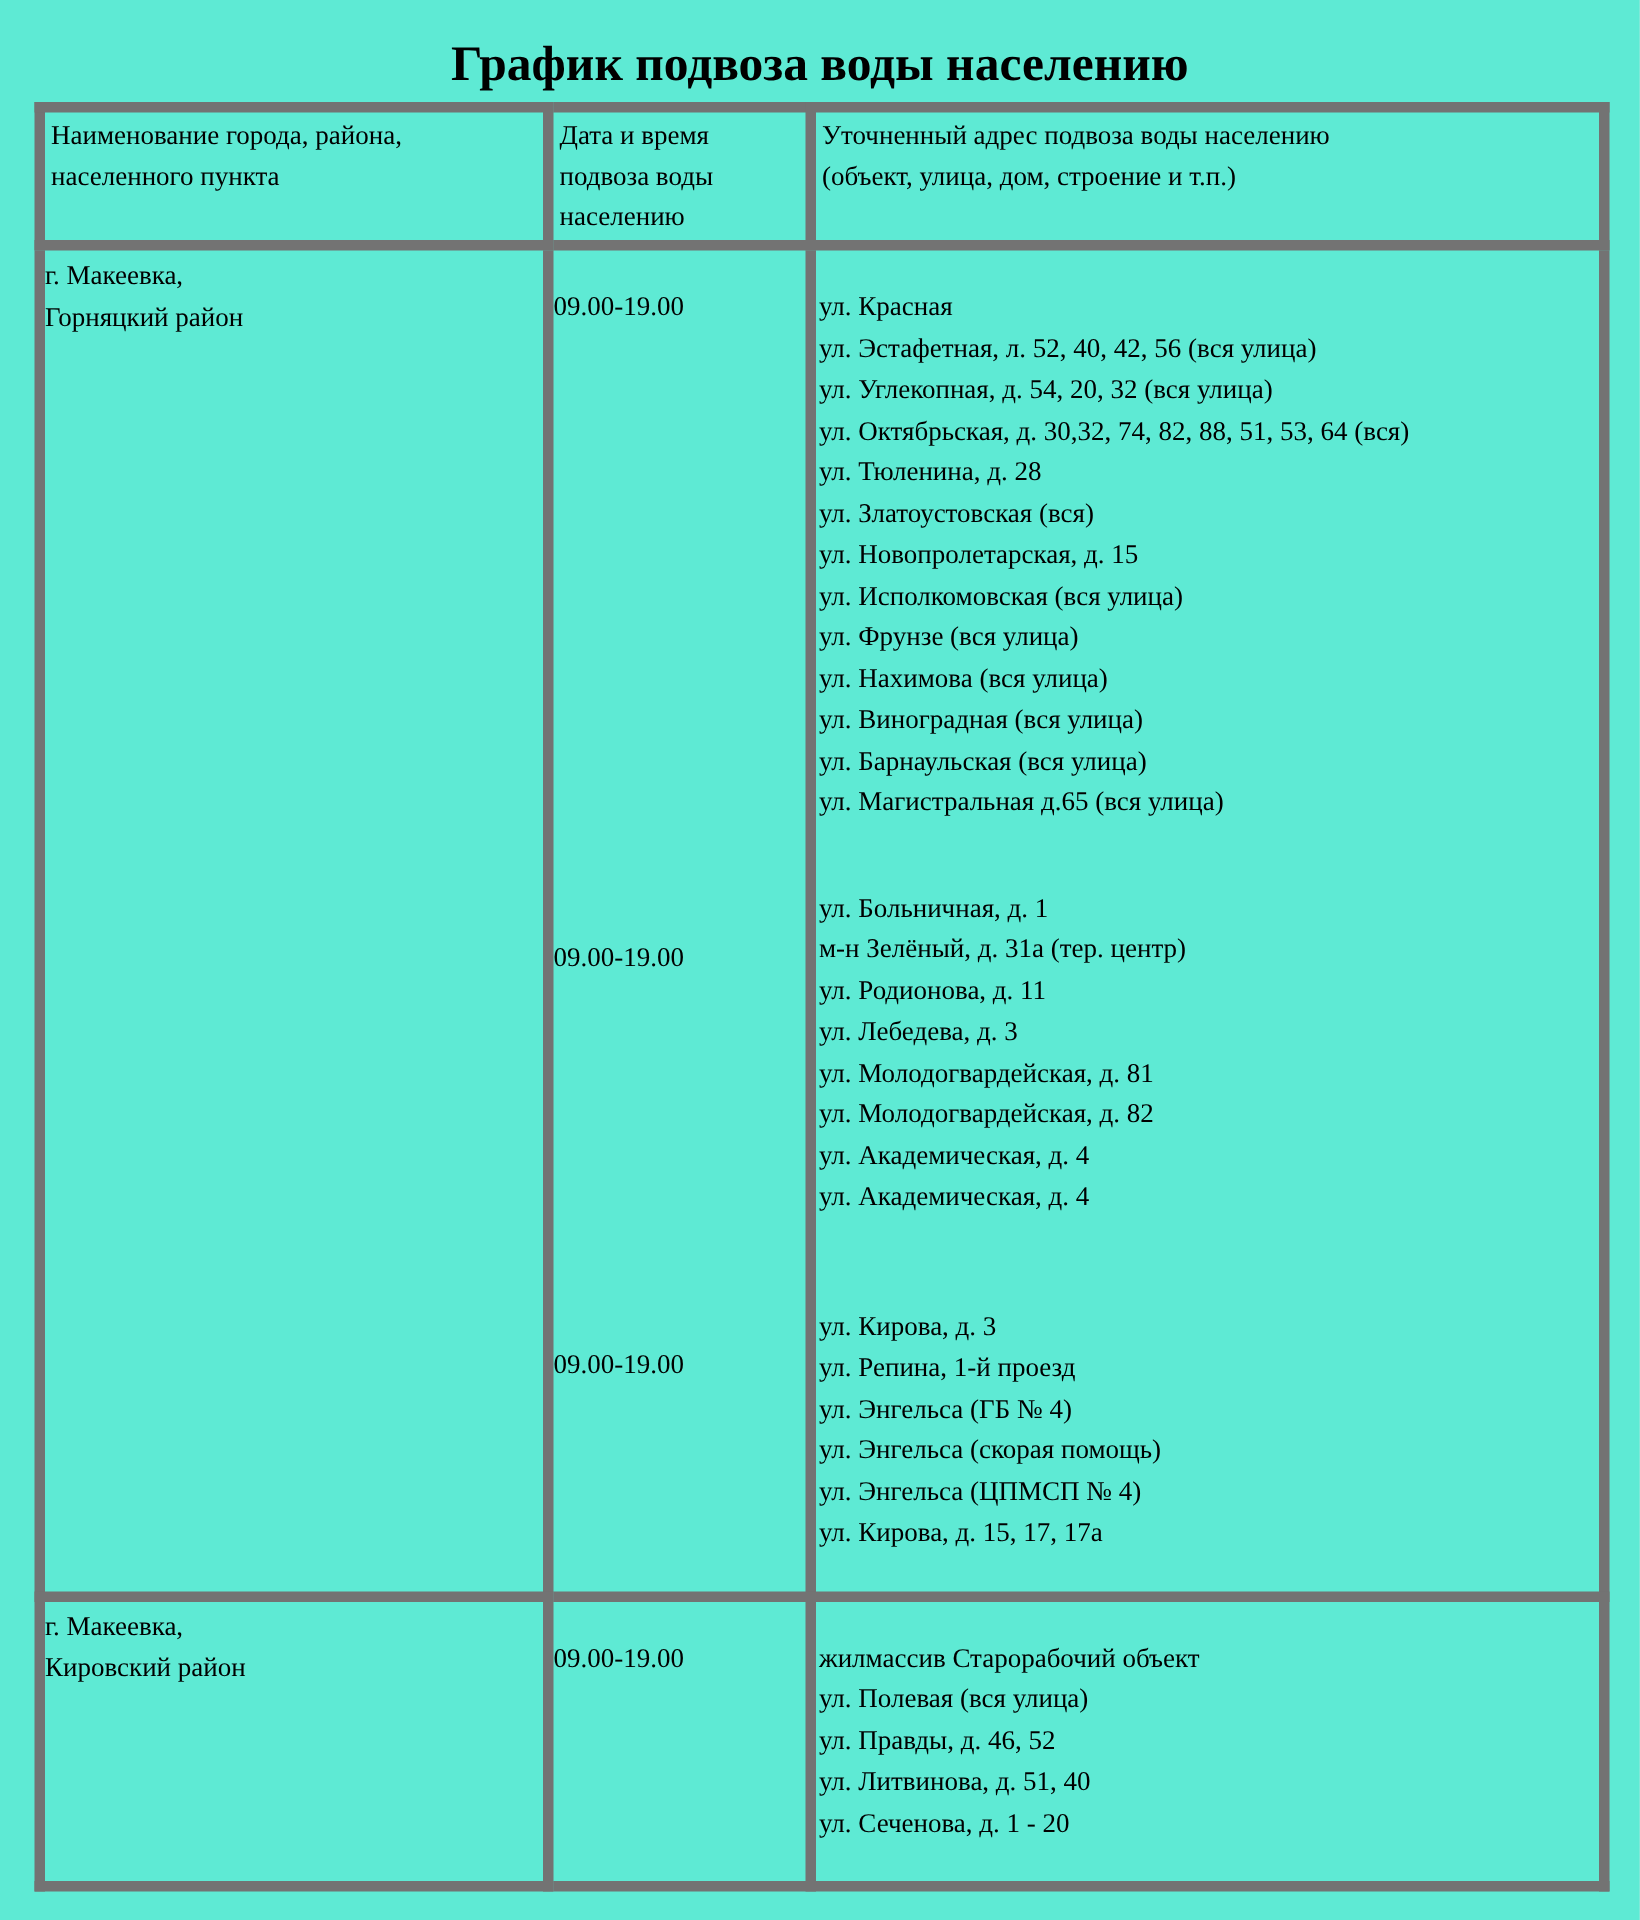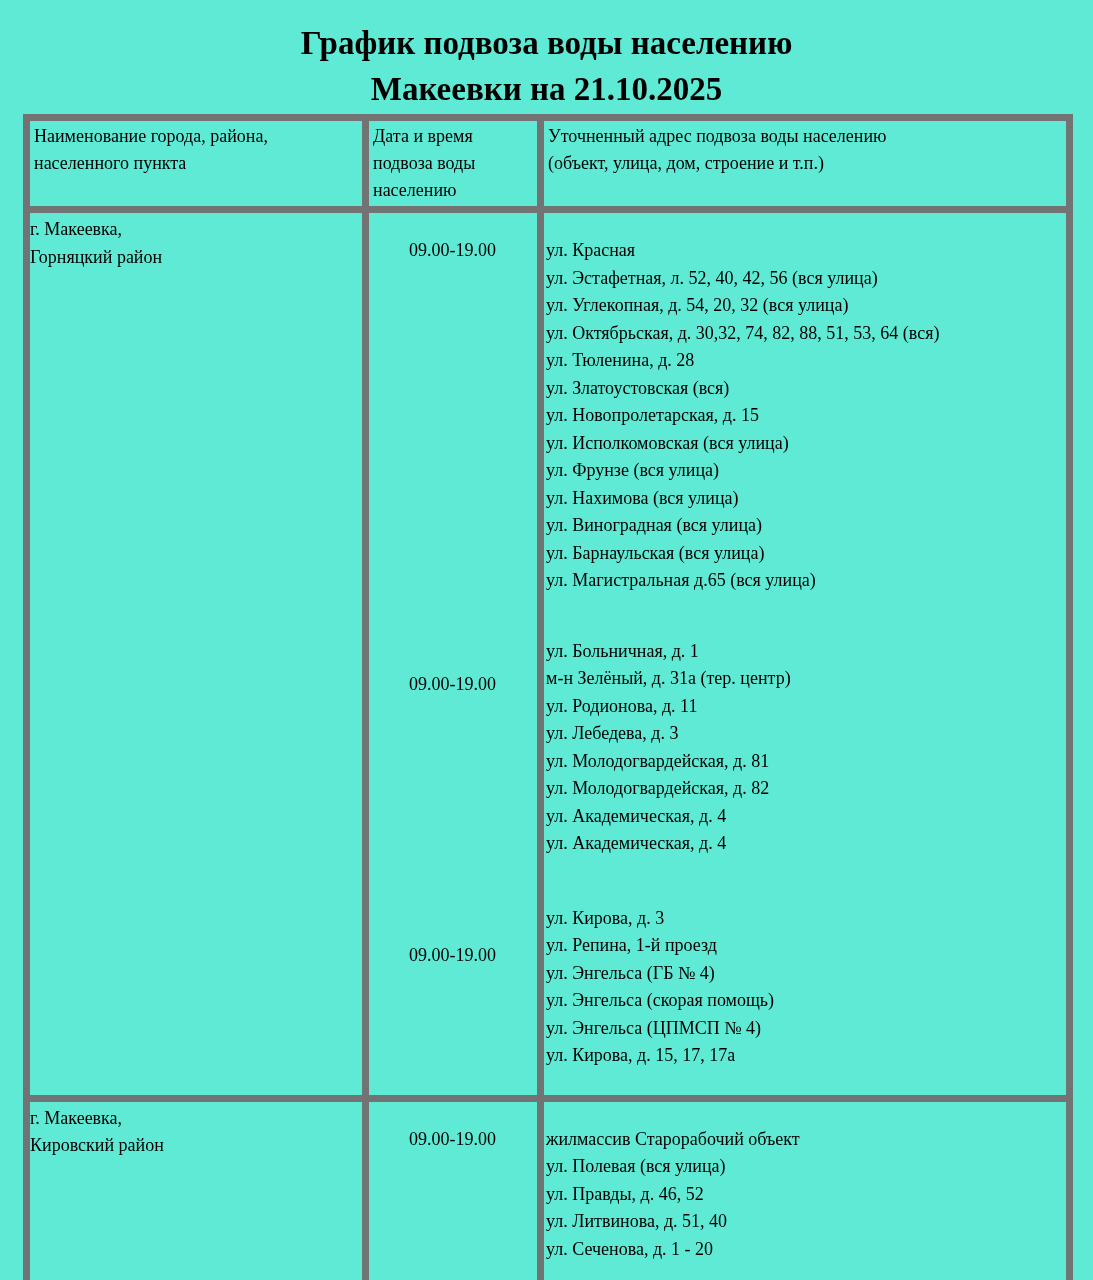--- a/index.html
+++ b/index.html
@@ -39,36 +39,35 @@
   th {
     padding: 2px 4px;
     line-height: 27px;
   }
   td.name-cell {
     padding-top: 3px;
     line-height: 27.5px;
   }
   td.time-cell { padding: 0; }
   td.addr-cell { padding: 3px 2px 4px 2px; }
-  .time-value { line-height: 27.5px; padding-left: 40px; }
+  .time-value { line-height: 27.5px; }
   .time-value.t0 { margin-top: 3px; }
   .time-value.t1 { margin-top: 385.5px; }
   .time-value.t2 { margin-top: 222.5px; }
   .addr-group.m1 { margin-top: 22px; }
-  .addr-group.m2 { margin-top: 26px; }
+  .addr-group.m2 { margin-top: 38px; }
   .addr-line { line-height: 27.5px; white-space: nowrap; }
 </style>
 </head>
 <body>
 
 <div class="page">
 
   <div class="doc-title">
     <div>График подвоза воды населению</div>
-    <div>Макеевки на 21.10.2025</div>
   </div>
 
   <table class="schedule">
     <colgroup>
       <col style="width:339px">
       <col style="width:175px">
       <col style="width:529px">
     </colgroup>
     <thead>
       <tr>

